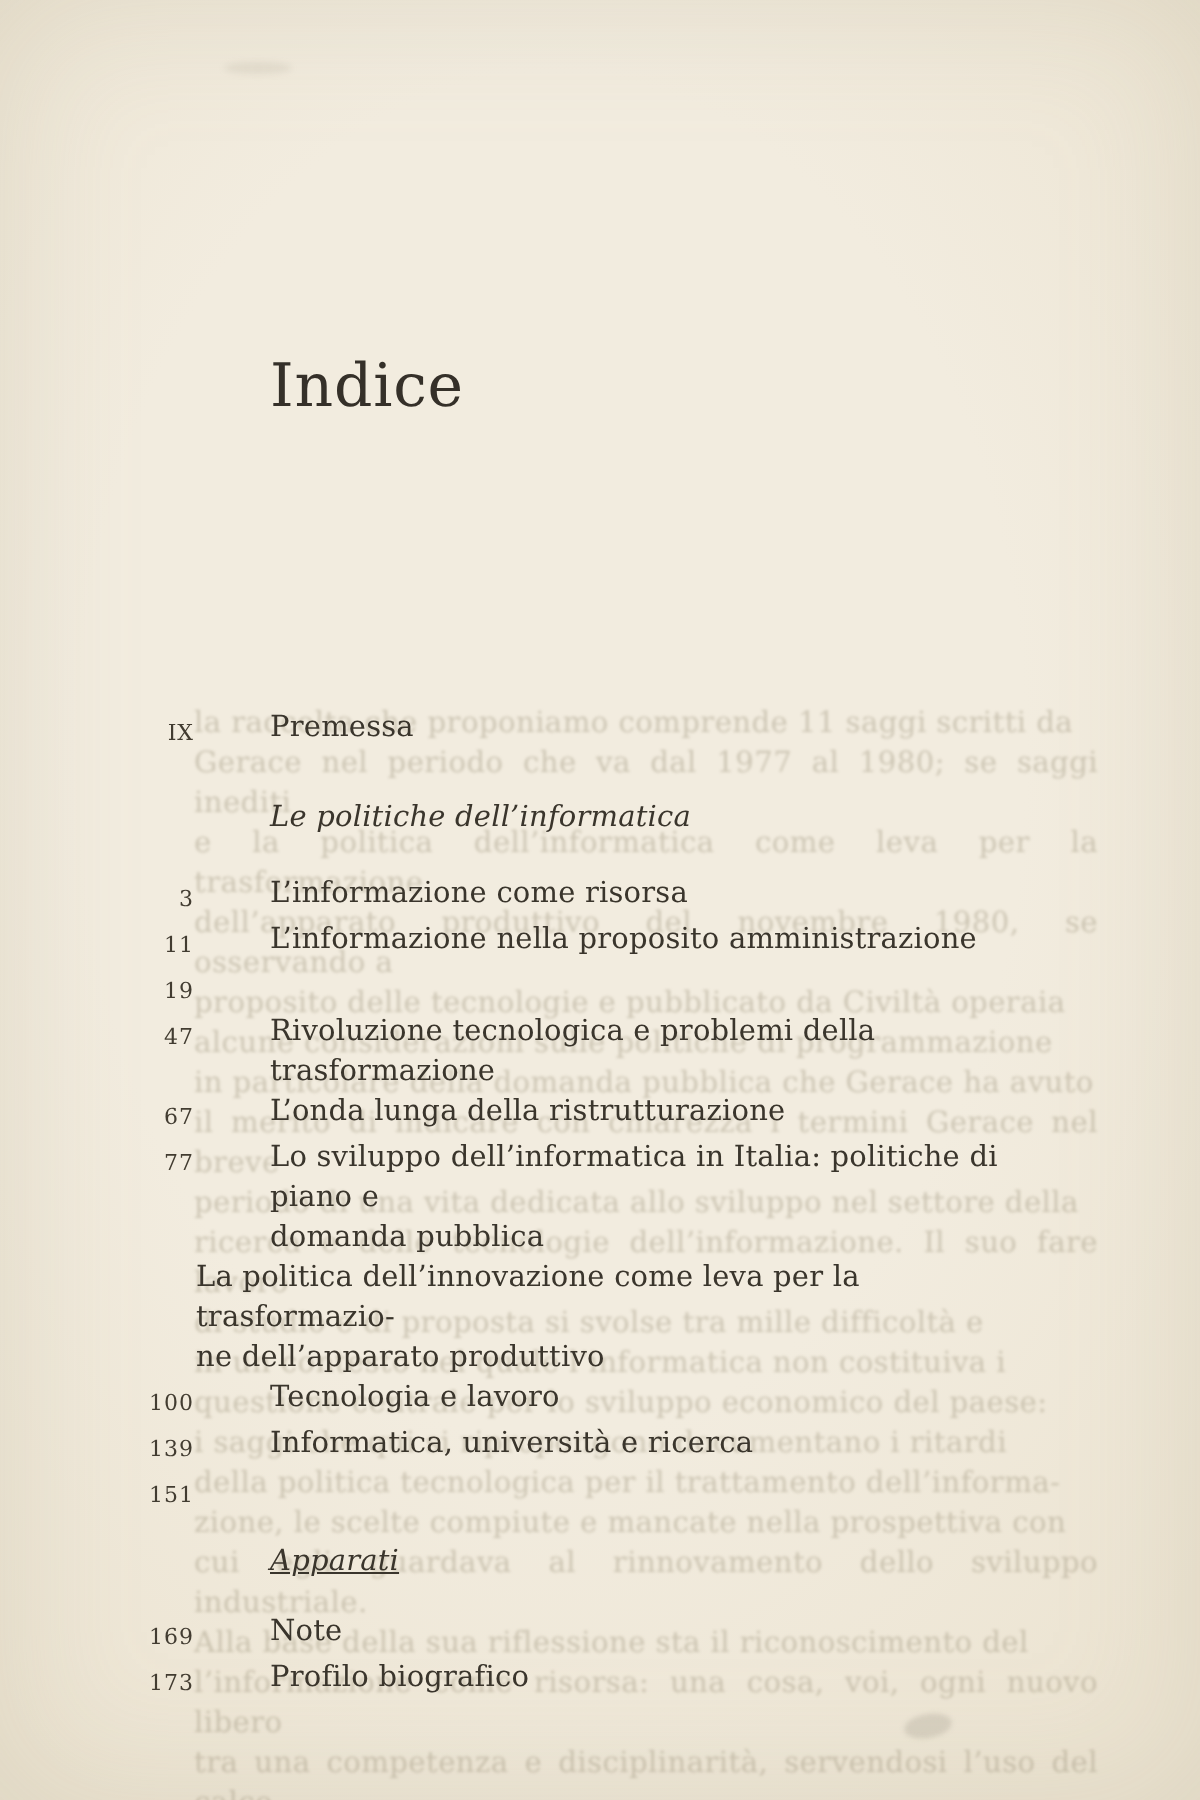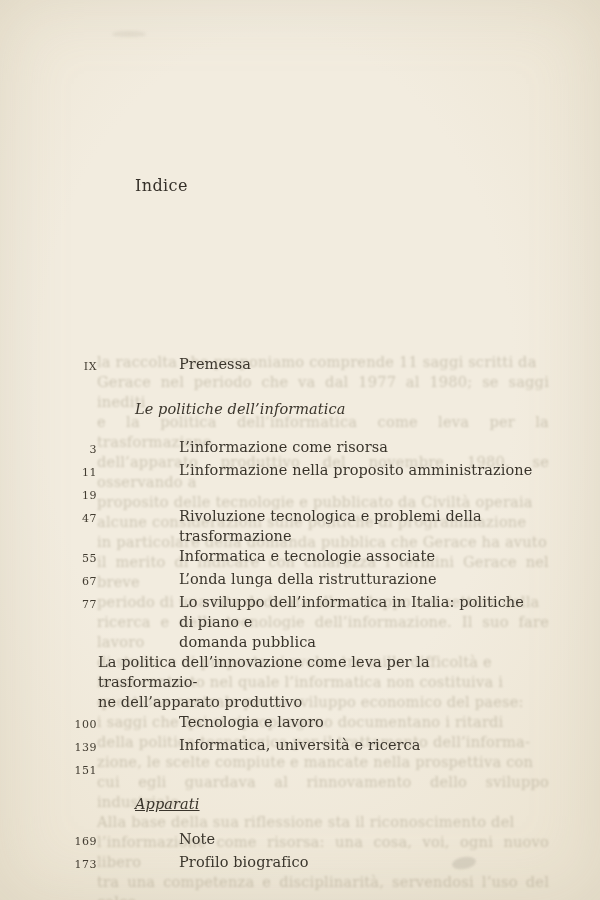--- a/index.html
+++ b/index.html
@@ -32,35 +32,35 @@
     filter: blur(0.8px);
     white-space: pre-line;
     text-align: justify;
     user-select: none;
     letter-spacing: 0.2px;
   }
   .page-title {
     position: absolute;
     left: 135px;
     top: 176px;
-    font-size: 16px;
+    font-size: 30px;
     letter-spacing: 0.4px;
     color: #353029;
   }
   .toc {
     position: absolute;
     left: 60px;
     top: 354px;
     width: 480px;
     font-size: 14.5px;
     line-height: 20px;
     color: #3a352c;
     letter-spacing: 0.1px;
   }
-  .toc-row { display: flex; gap: 44px; }
+  .toc-row { display: flex; }
   .toc-num {
     flex: none;
     width: 37px;
     text-align: right;
     font-size: 11px;
     padding-top: 3px;
     color: #423c31;
     letter-spacing: 0.5px;
   }
   .toc-title {
@@ -148,24 +148,20 @@
       <span class="toc-title">L’informazione nella proposito amministrazione</span>
     </div>
     <div class="toc-row">
       <span class="toc-num">19</span>
     </div>
     <div class="toc-row">
       <span class="toc-num">47</span>
       <span class="toc-title">Rivoluzione tecnologica e problemi della trasformazione</span>
     </div>
     <div class="toc-row">
-      <span class="toc-num">55</span>
-      <span class="toc-title">Informatica e tecnologie associate</span>
-    </div>
-    <div class="toc-row">
       <span class="toc-num">67</span>
       <span class="toc-title">L’onda lunga della ristrutturazione</span>
     </div>
     <div class="toc-row">
       <span class="toc-num">77</span>
       <span class="toc-title">Lo sviluppo dell’informatica in Italia: politiche di piano e
 domanda pubblica</span>
     </div>
     <div class="toc-row">
       <span class="toc-title">La politica dell’innovazione come leva per la trasformazio-

